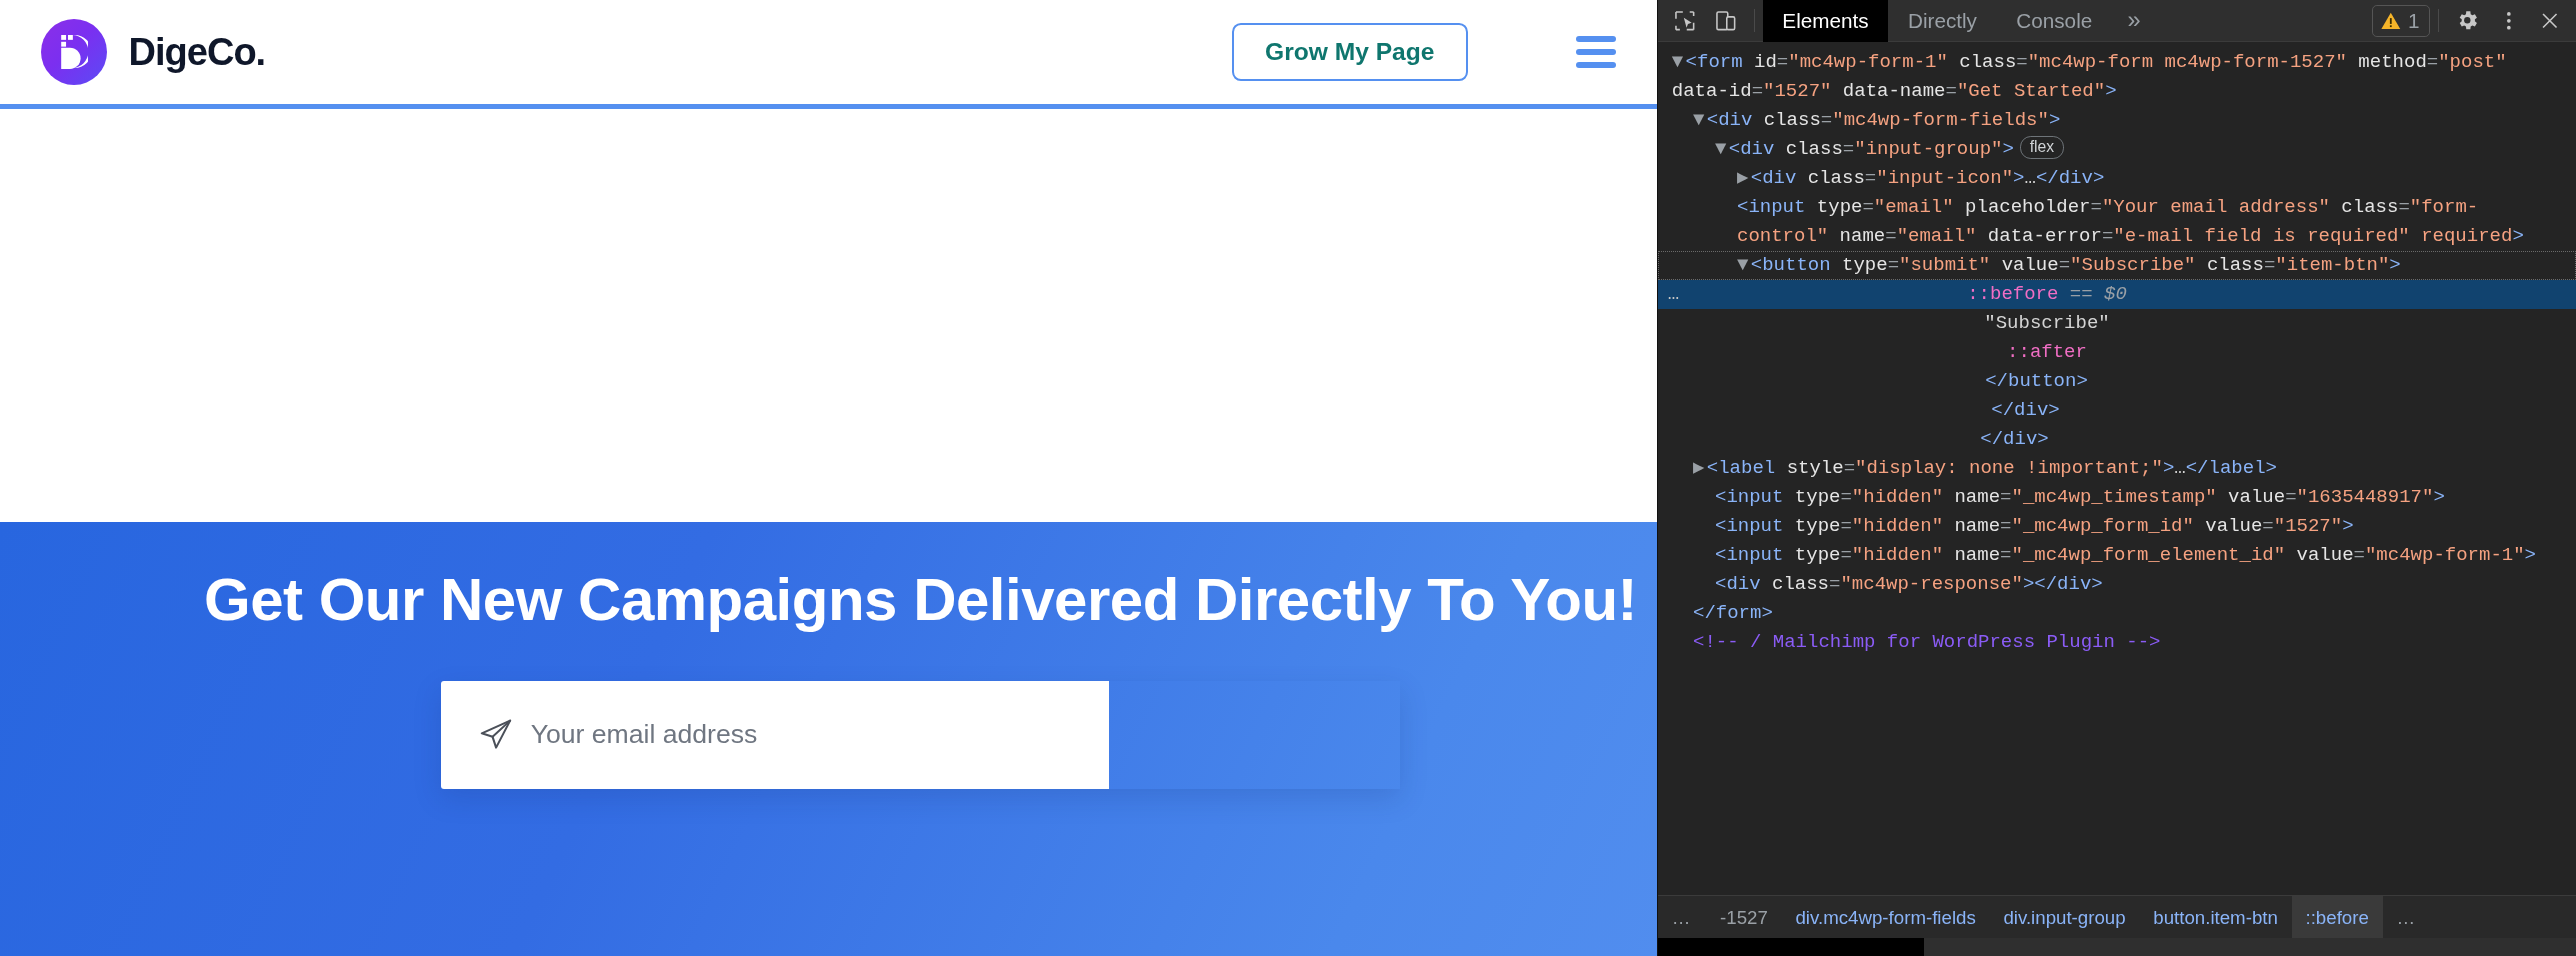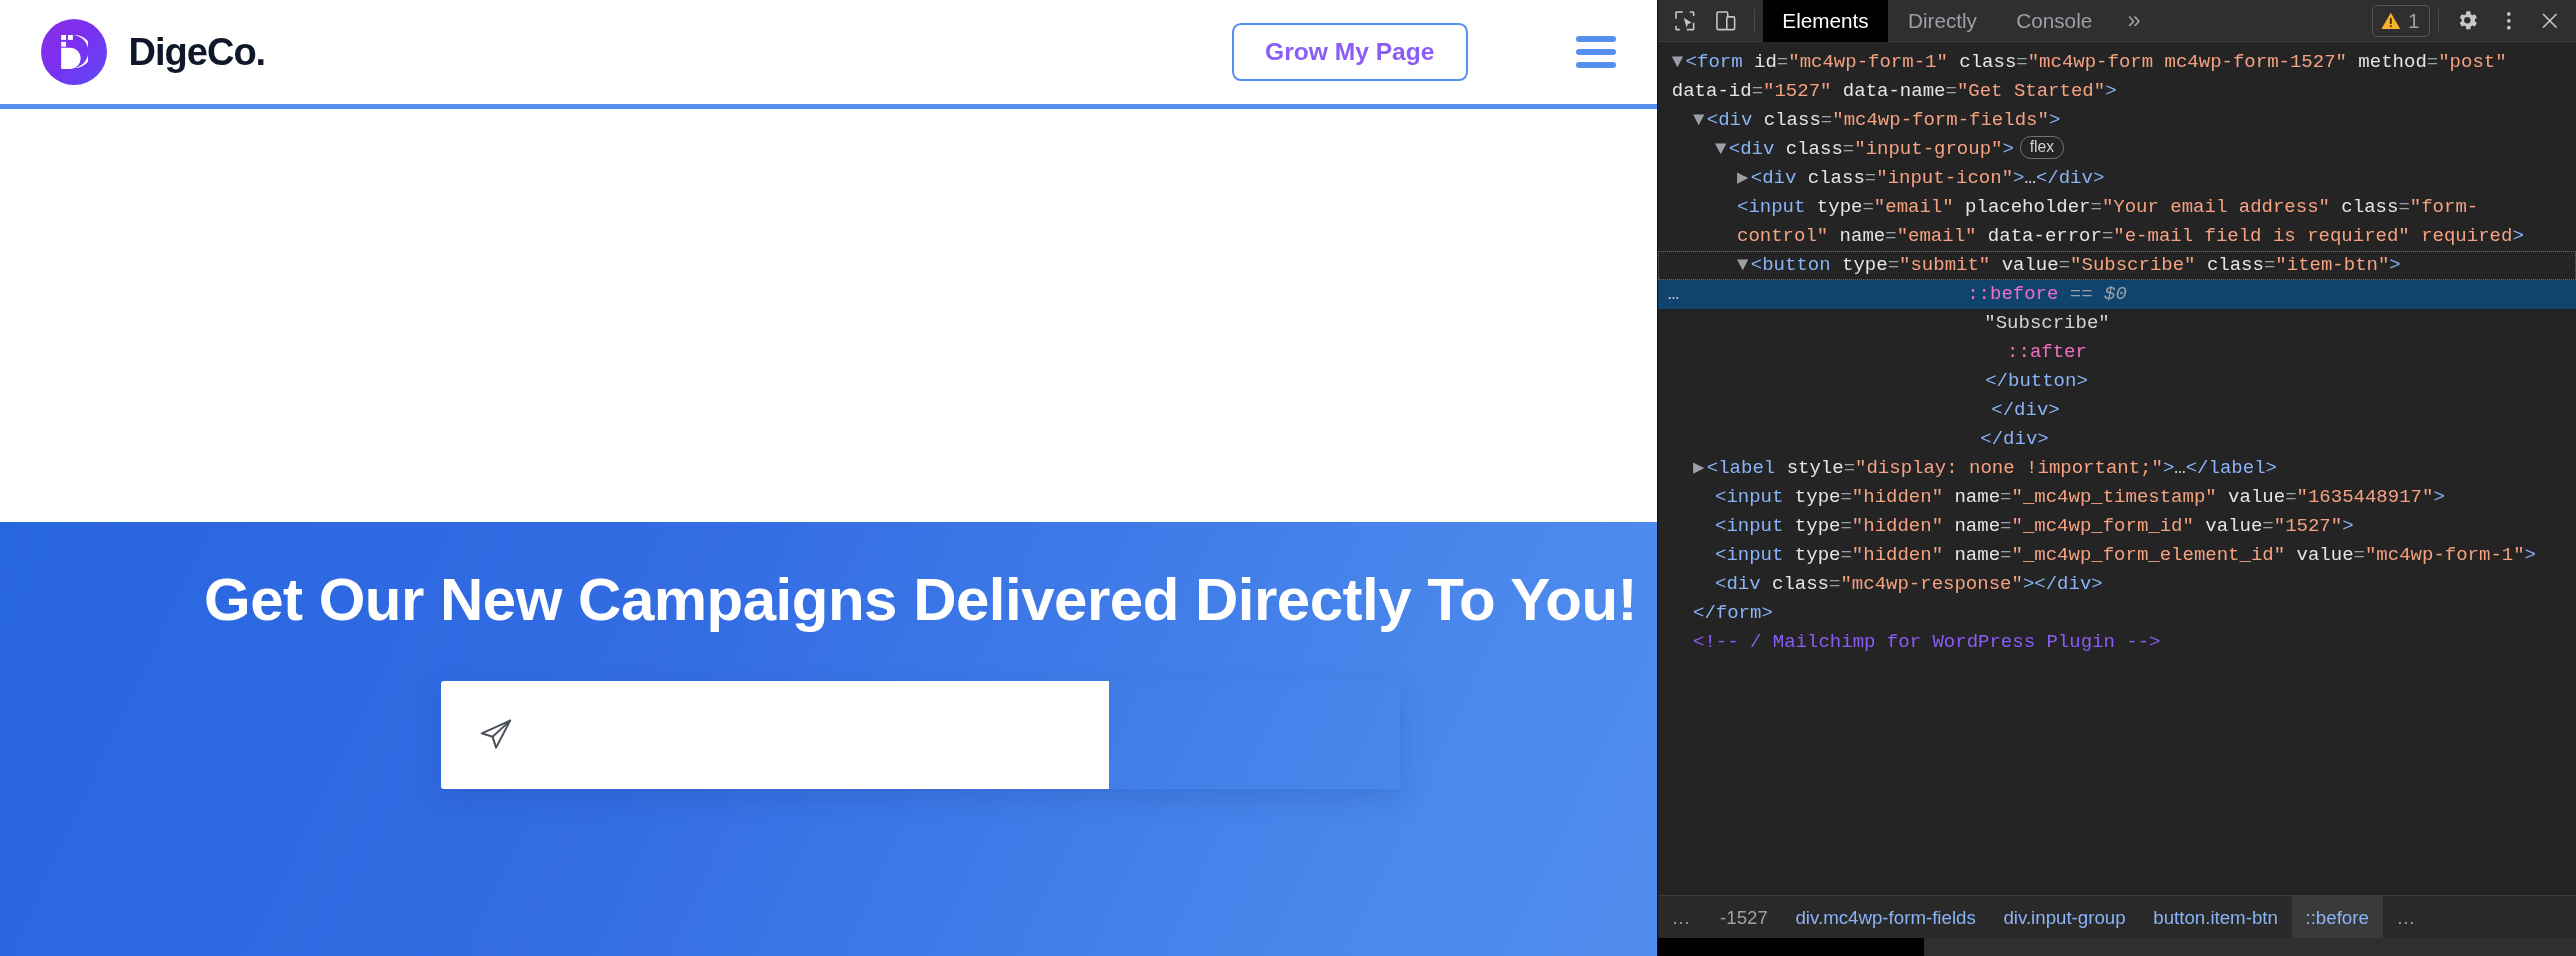--- a/index.html
+++ b/index.html
@@ -28,21 +28,21 @@
     position:absolute; left:19.7px; top:15.7px; width:27.6px; height:34px;
   }
   .brand-name {
     margin-left:21.6px; font-size:38px; font-weight:bold; color:#0f172a;
     letter-spacing:-1px;
   }
   .header-right {
     margin-left:auto; display:flex; align-items:center; padding-right:41px;
   }
   .btn-outline {
-    border:2px solid #5590f0; color:#8b5cf6; background:transparent;
+    border:2px solid #5590f0; color:#0f766e; background:transparent;
     border-radius:8.9px; padding:0 31.5px; height:58px; line-height:54px;
     font-size:24.6px; font-weight:bold; font-family:inherit; cursor:pointer;
     white-space:nowrap;
   }
   .hamburger { margin-left:108px; width:40px; cursor:pointer; }
   .hamburger span {
     display:block; height:5.9px; border-radius:3px; background:#5590f0; margin-bottom:6.9px;
   }
   .hamburger span:last-child { margin-bottom:0; }
 
@@ -191,20 +191,21 @@
       <h2 class="cta-title">Get Our New Campaigns Delivered Directly To You!</h2>
       <form class="cta-form">
         <div class="input-group">
           <div class="input-wrap">
             <span class="input-icon">
               <svg width="35" height="35" viewBox="0 0 24 24" fill="none" stroke="#4b5059" stroke-width="1.4" stroke-linecap="round" stroke-linejoin="round">
                 <path d="M22 2.5 L2.6 11.2 L10 13.6 L12.4 21 Z"></path>
                 <path d="M22 2.5 L10 13.6"></path>
               </svg>
             </span>
+            <input class="form-control" type="email" placeholder="Your email address" style="">
           </div>
         </div>
       </form>
     </div>
   </div>
 
   <div class="devtools">
 
     <div class="dt-toolbar">
       <div class="dt-icon-btn">

